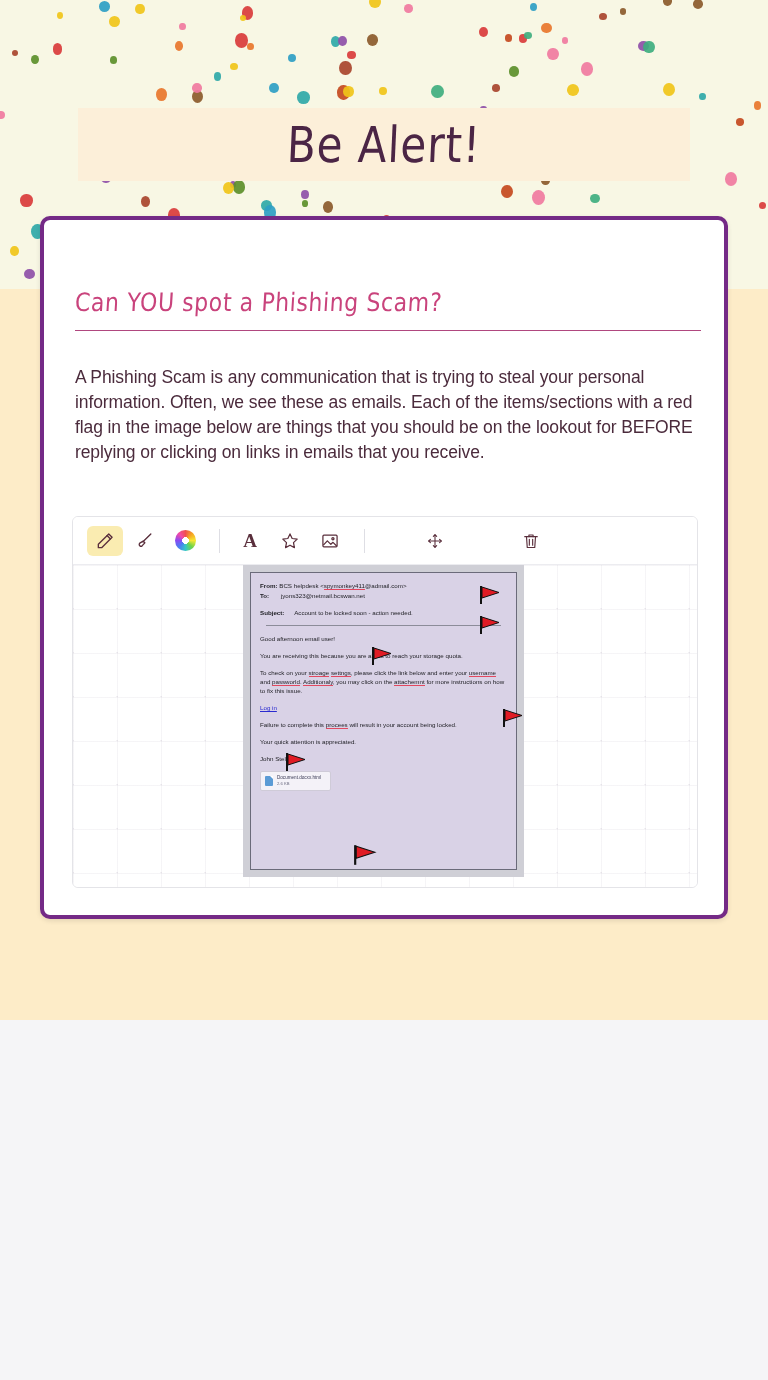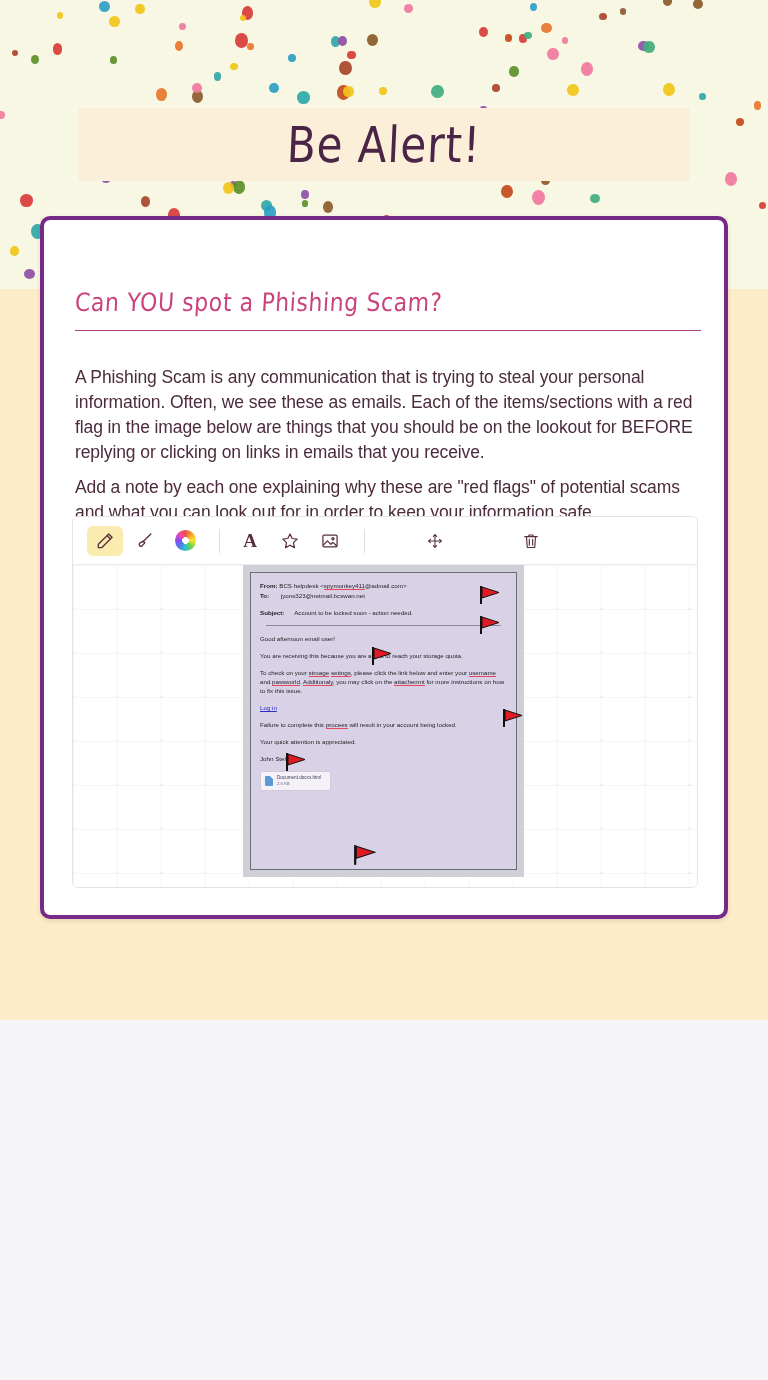--- a/index.html
+++ b/index.html
@@ -365,21 +365,20 @@
   <div id="title-banner">
     <div id="title-text">Be Alert!</div>
   </div>
 
   <div id="card">
 
     <div id="section-heading">Can YOU spot a Phishing Scam?</div>
     <div id="heading-rule"></div>
 
     <p class="para" id="para-1">A Phishing Scam is any communication that is trying to steal your personal information.  Often, we see these as emails. Each of the items/sections with a red flag in the image below are things that you should be on the lookout for BEFORE replying or clicking on links in emails that you receive.</p>
-    <p class="para" id="para-2">Add a note by each one explaining why these are "red flags" of potential scams and what you can look out for in order to keep your information safe.</p>
 
     <div id="draw-widget">
 
       <div id="toolbar">
 
         <div class="tool active" title="pencil">
           <svg width="20" height="20" viewBox="0 0 24 24" fill="none" stroke="#5a2f3c" stroke-width="1.6" stroke-linecap="round" stroke-linejoin="round">
             <path d="M16.5 3.5l4 4L8 20H4v-4z"></path>
             <path d="M14.5 5.5l4 4"></path>
           </svg>

